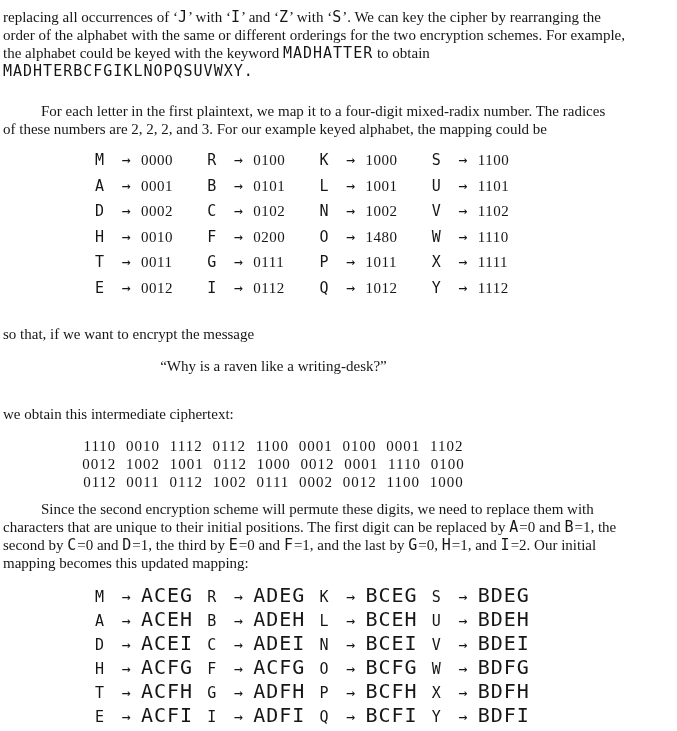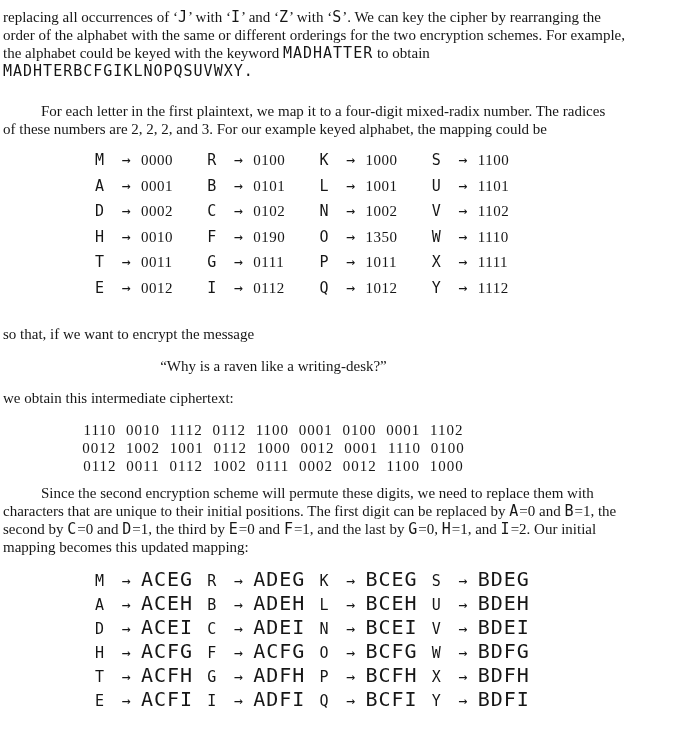--- a/index.html
+++ b/index.html
@@ -19,21 +19,21 @@
   .mono {
     font-family: "DejaVu Sans Mono", monospace;
     font-size: 15px;
     letter-spacing: 1px;
   }
   .indent { text-indent: 38px; }
   .mt-p-radix   { margin-top: 22px; }
   .mt-t1        { margin-top: 10px; }
   .mt-so-that   { margin-top: 24px; }
   .mt-quote     { margin-top: 14px; }
-  .mt-obtain    { margin-top: 14px; }
+  .mt-obtain    { margin-top: 30px; }
   .mt-cipher    { margin-top: 14px; }
   .mt-p-replace { margin-top: 9px; }
   .mt-t2        { margin-top: 12px; }
 
   .quote { text-align: center; line-height: 18px; }
 
   .cipher {
     text-align: center;
     line-height: 18px;
     letter-spacing: 1px;
@@ -137,26 +137,26 @@
       </div>
       <div class="map-row">
         <span class="map-cell">
           <span class="map-letter">H</span>
           <span class="map-arrow">→</span>
           <span class="map-code code-serif">0010</span>
         </span>
         <span class="map-cell">
           <span class="map-letter">F</span>
           <span class="map-arrow">→</span>
-          <span class="map-code code-serif">0190</span>
+          <span class="map-code code-serif">0200</span>
         </span>
         <span class="map-cell">
           <span class="map-letter">O</span>
           <span class="map-arrow">→</span>
-          <span class="map-code code-serif">1350</span>
+          <span class="map-code code-serif">1480</span>
         </span>
         <span class="map-cell">
           <span class="map-letter">W</span>
           <span class="map-arrow">→</span>
           <span class="map-code code-serif">1110</span>
         </span>
       </div>
       <div class="map-row">
         <span class="map-cell">
           <span class="map-letter">T</span>

